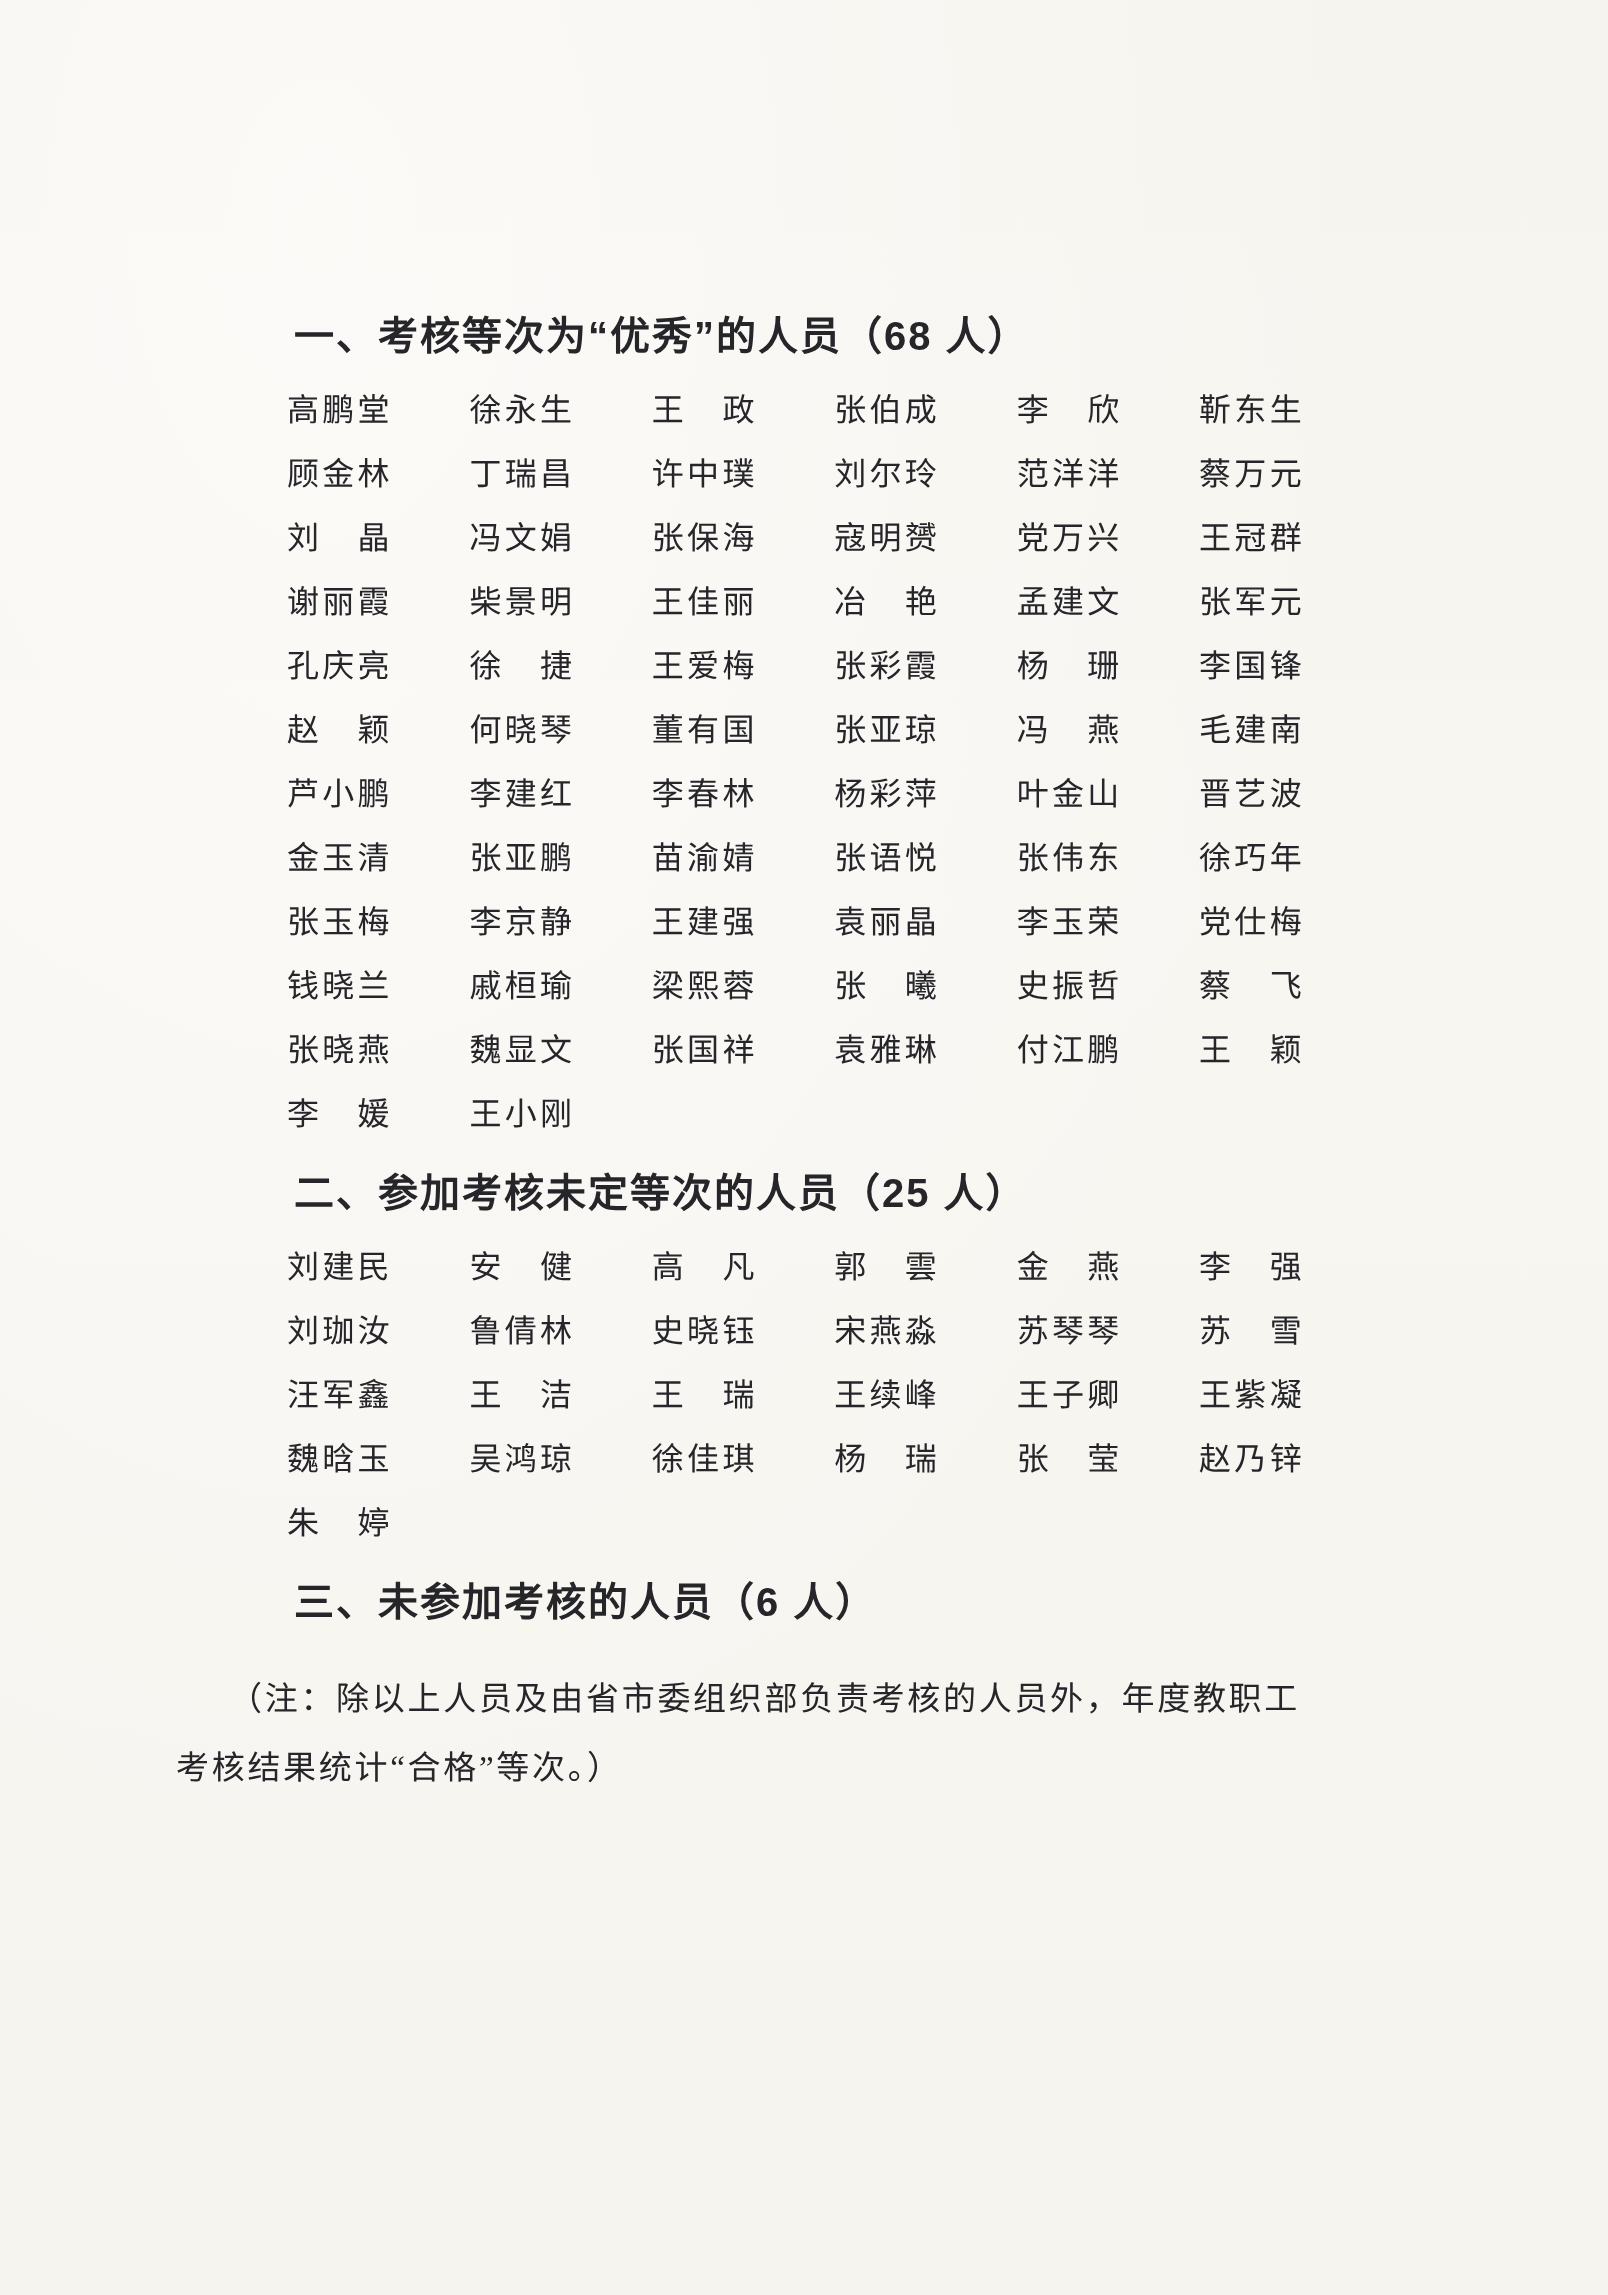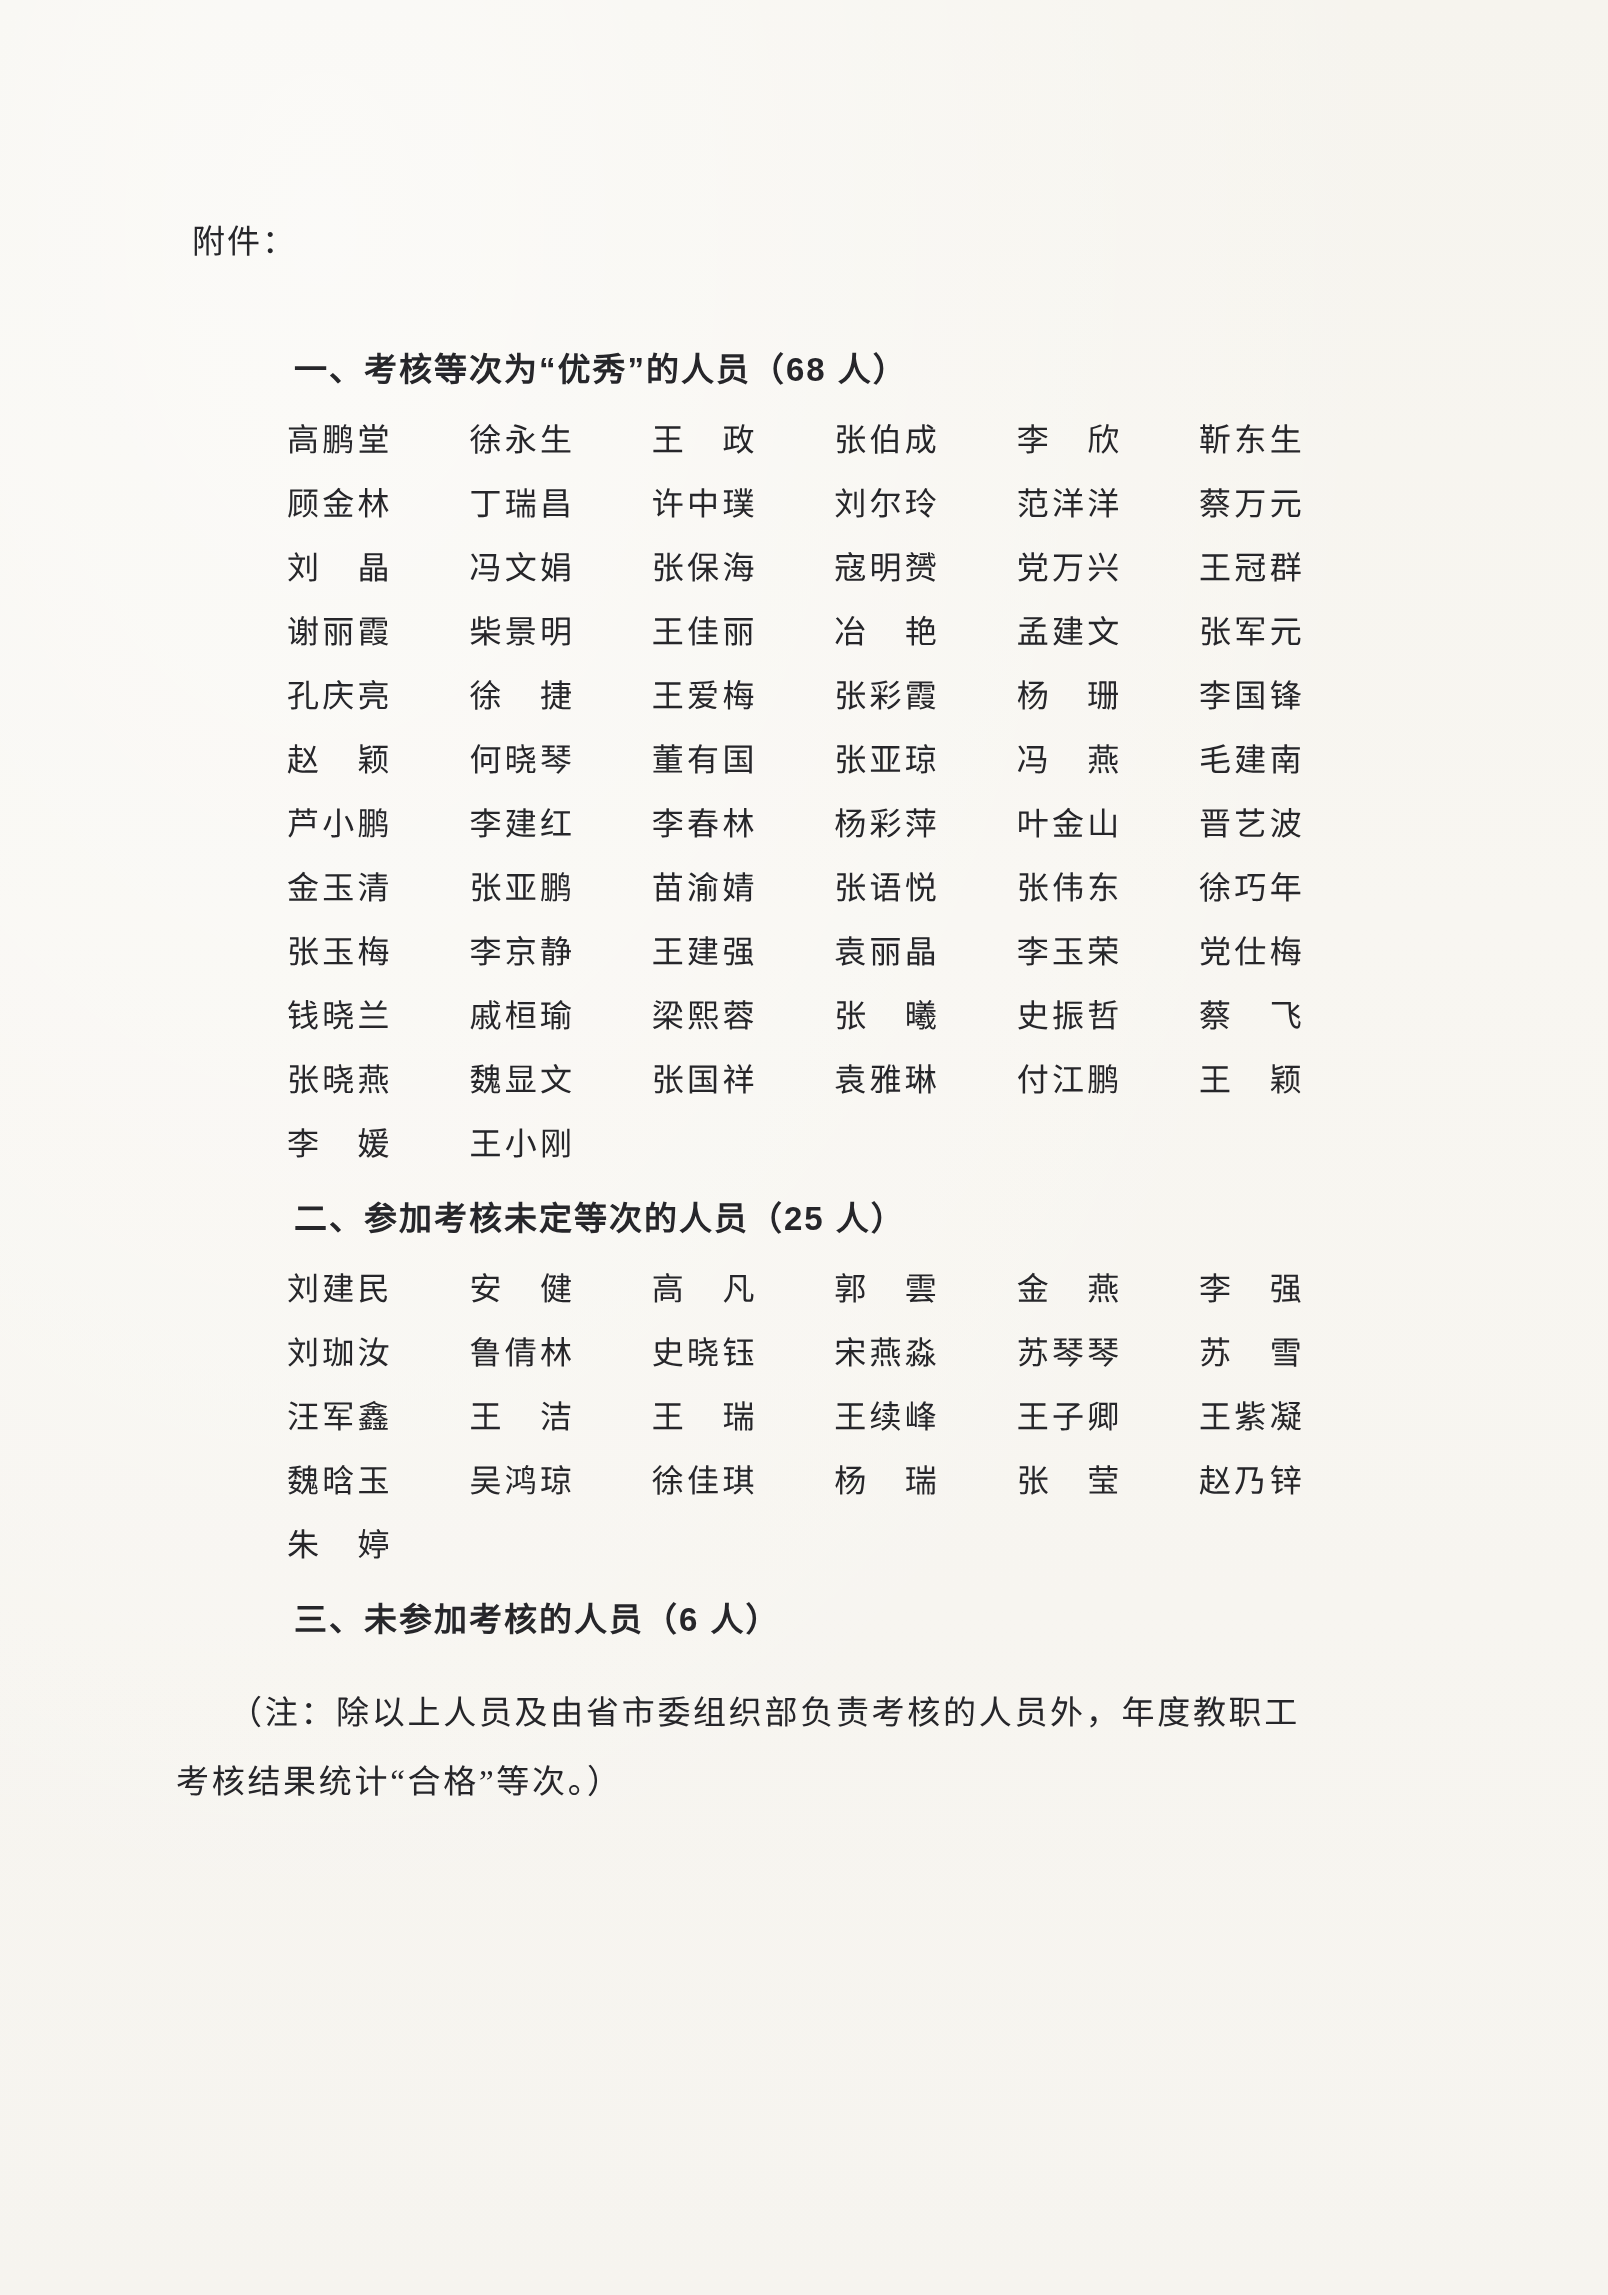--- a/index.html
+++ b/index.html
@@ -36,21 +36,21 @@
     font-family: "Liberation Sans", sans-serif;
     font-weight: 700;
     font-size: 51px;
     letter-spacing: 4px;
     line-height: 1.15;
   }
   .doc-section h2 {
     margin: 0 0 0 294px;
     font-family: "Liberation Sans", sans-serif;
     font-weight: 700;
-    font-size: 33px;
+    font-size: 40px;
     letter-spacing: 2px;
     line-height: 1.15;
   }
   .doc-section.first h2 { margin-top: 89px; }
   .doc-section.later h2 { margin-top: 40px; }
   .names {
     margin: 35px 304px 0 287px;
     display: grid;
     grid-template-columns: repeat(6, max-content);
     justify-content: space-between;
@@ -72,21 +72,20 @@
     line-height: 69px;
     text-indent: 53px;
     letter-spacing: 2.7px;
   }
 </style>
 </head>
 <body>
 
 <div class="page">
 
-  <div class="attachment">附件：</div>
 
 
   <section class="doc-section first">
     <h2>一、考核等次为“优秀”的人员（68 人）</h2>
     <div class="names">
         <span class="name">高鹏堂</span>
         <span class="name">徐永生</span>
         <span class="name">王政</span>
         <span class="name">张伯成</span>
         <span class="name">李欣</span>

